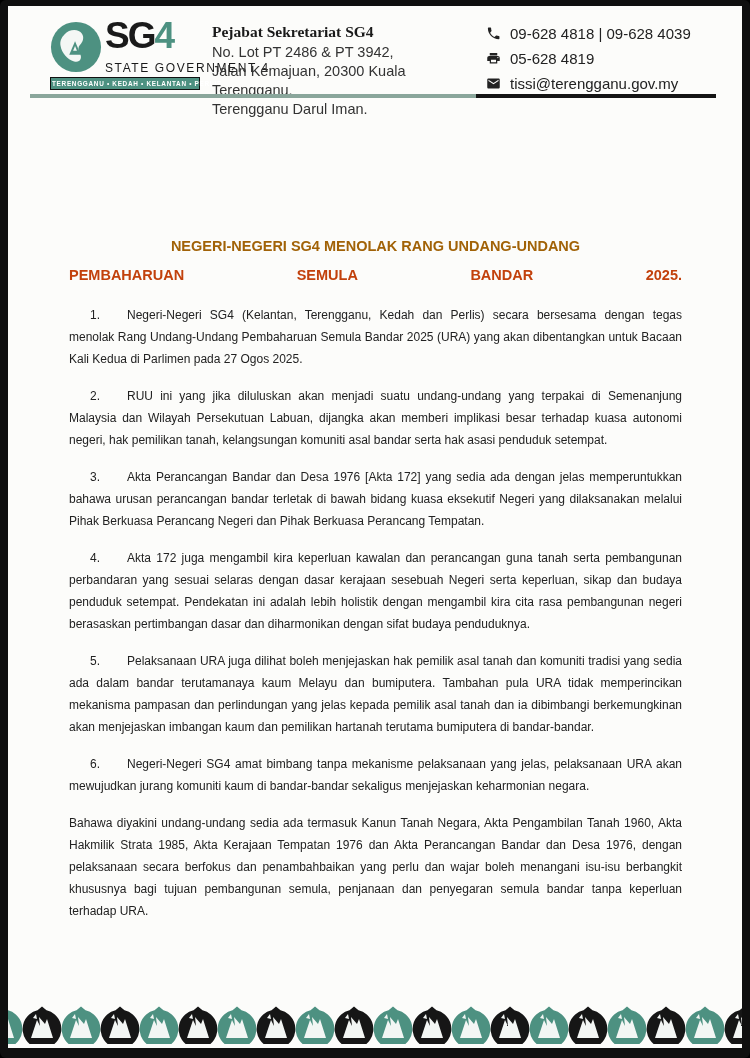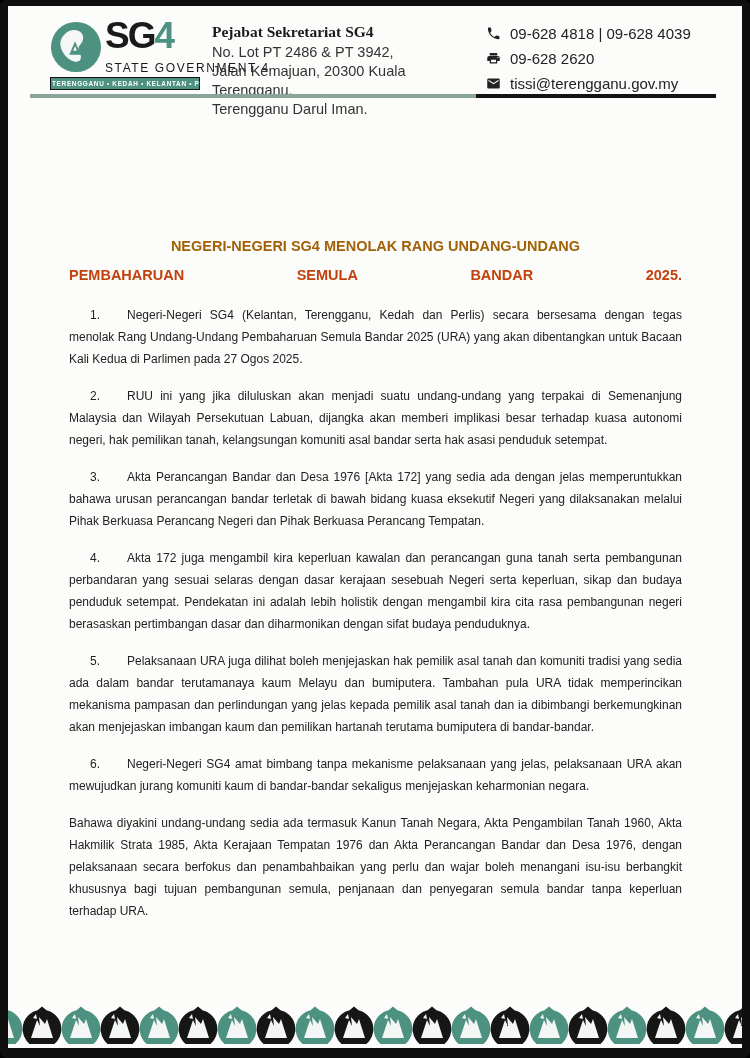--- a/index.html
+++ b/index.html
@@ -76,21 +76,21 @@
         <div class="contact-row">
           <svg viewBox="0 0 24 24">
               <path fill="#222" d="M6.6 10.8c1.5 3 3.9 5.4 6.9 6.9l2.3-2.3c.3-.3.7-.4 1.1-.2 1.1.4 2.3.6 3.6.6.6 0 1 .4 1 1V20c0 .6-.4 1-1 1C10.8 21 3 13.2 3 3.5 3 2.9 3.4 2.5 4 2.5h3.2c.6 0 1 .4 1 1 0 1.2.2 2.4.6 3.6.1.4 0 .8-.2 1.1l-2 2.6z"></path>
             </svg>
           <span>09-628 4818 | 09-628 4039</span>
         </div>
         <div class="contact-row">
           <svg viewBox="0 0 24 24">
               <path fill="#222" d="M19 8H5c-1.7 0-3 1.3-3 3v5h4v4h12v-4h4v-5c0-1.7-1.3-3-3-3zm-3 10H8v-4h8v4zm3-6.5c-.6 0-1-.4-1-1s.4-1 1-1 1 .4 1 1-.4 1-1 1zM18 3H6v4h12V3z"></path>
             </svg>
-          <span>09-628 2620</span>
+          <span>05-628 4819</span>
         </div>
         <div class="contact-row">
           <svg viewBox="0 0 24 24">
               <path fill="#222" d="M20 4H4C2.9 4 2 4.9 2 6v12c0 1.1.9 2 2 2h16c1.1 0 2-.9 2-2V6c0-1.1-.9-2-2-2zm0 4l-8 5-8-5V6l8 5 8-5v2z"></path>
             </svg>
           <span>tissi@terengganu.gov.my</span>
         </div>
       </div>
     </header>
 

